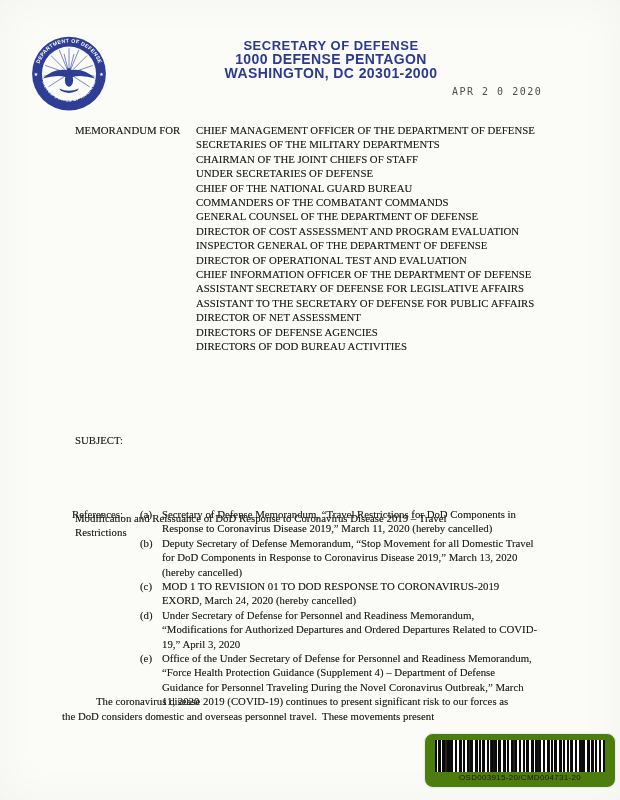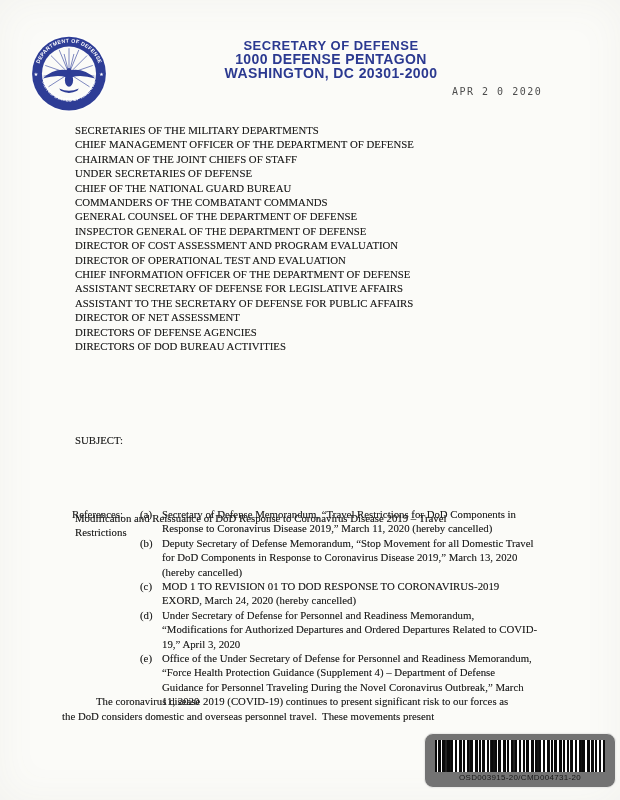--- a/index.html
+++ b/index.html
@@ -33,21 +33,21 @@
   .refs-label{flex:0 0 68px;white-space:nowrap;}
   .ref-item{display:flex;}
   .ref-key{flex:0 0 22px;}
   .ref-text{width:376px;}
 
   
   .body-para{position:absolute;left:62px;top:686px;width:455px;text-indent:34px;
              line-height:15px;white-space:pre-wrap;margin-top:8px;}
 
   
-  .barcode{position:absolute;left:424px;top:733px;width:190px;height:53px;background:#737373;
+  .barcode{position:absolute;left:424px;top:733px;width:190px;height:53px;background:#4d7c0f;
            border:1px solid #ececea;border-radius:9px;box-shadow:0 0 2px rgba(0,0,0,.05);}
   .barcode-bars{height:32px;margin:6px 10px 1px 10px;background-color:#fff;
       background-image:
         repeating-linear-gradient(90deg,#0a0a0a 0 2px,transparent 2px 4px),
         repeating-linear-gradient(90deg,#0a0a0a 0 1px,transparent 1px 7px),
         repeating-linear-gradient(90deg,transparent 0 3px,#111 3px 5px,transparent 5px 11px),
         repeating-linear-gradient(90deg,transparent 0 9px,#222 9px 12px,transparent 12px 23px);}
   .barcode-text{text-align:center;font-family:"Liberation Sans",sans-serif;font-size:8px;
                 letter-spacing:.3px;color:#1a1a1a;}
 </style>
@@ -97,30 +97,31 @@
 
   <div class="letterhead">
     <div class="lh1">SECRETARY OF DEFENSE</div>
     <div class="lh2">1000 DEFENSE PENTAGON</div>
     <div class="lh2">WASHINGTON, DC 20301-2000</div>
   </div>
 
   <div class="date-stamp">APR 2 0 2020</div>
 
   <div class="memo doc-serif">
+    <div class="memo-label">MEMORANDUM FOR</div>
     <div class="recipients">
+        <div class="recipient">CHIEF MANAGEMENT OFFICER OF THE DEPARTMENT OF DEFENSE</div>
         <div class="recipient">SECRETARIES OF THE MILITARY DEPARTMENTS</div>
-        <div class="recipient">CHIEF MANAGEMENT OFFICER OF THE DEPARTMENT OF DEFENSE</div>
         <div class="recipient">CHAIRMAN OF THE JOINT CHIEFS OF STAFF</div>
         <div class="recipient">UNDER SECRETARIES OF DEFENSE</div>
         <div class="recipient">CHIEF OF THE NATIONAL GUARD BUREAU</div>
         <div class="recipient">COMMANDERS OF THE COMBATANT COMMANDS</div>
         <div class="recipient">GENERAL COUNSEL OF THE DEPARTMENT OF DEFENSE</div>
+        <div class="recipient">DIRECTOR OF COST ASSESSMENT AND PROGRAM EVALUATION</div>
         <div class="recipient">INSPECTOR GENERAL OF THE DEPARTMENT OF DEFENSE</div>
-        <div class="recipient">DIRECTOR OF COST ASSESSMENT AND PROGRAM EVALUATION</div>
         <div class="recipient">DIRECTOR OF OPERATIONAL TEST AND EVALUATION</div>
         <div class="recipient">CHIEF INFORMATION OFFICER OF THE DEPARTMENT OF DEFENSE</div>
         <div class="recipient">ASSISTANT SECRETARY OF DEFENSE FOR LEGISLATIVE AFFAIRS</div>
         <div class="recipient">ASSISTANT TO THE SECRETARY OF DEFENSE FOR PUBLIC AFFAIRS</div>
         <div class="recipient">DIRECTOR OF NET ASSESSMENT</div>
         <div class="recipient">DIRECTORS OF DEFENSE AGENCIES</div>
         <div class="recipient">DIRECTORS OF DOD BUREAU ACTIVITIES</div>
       </div>
   </div>
 

